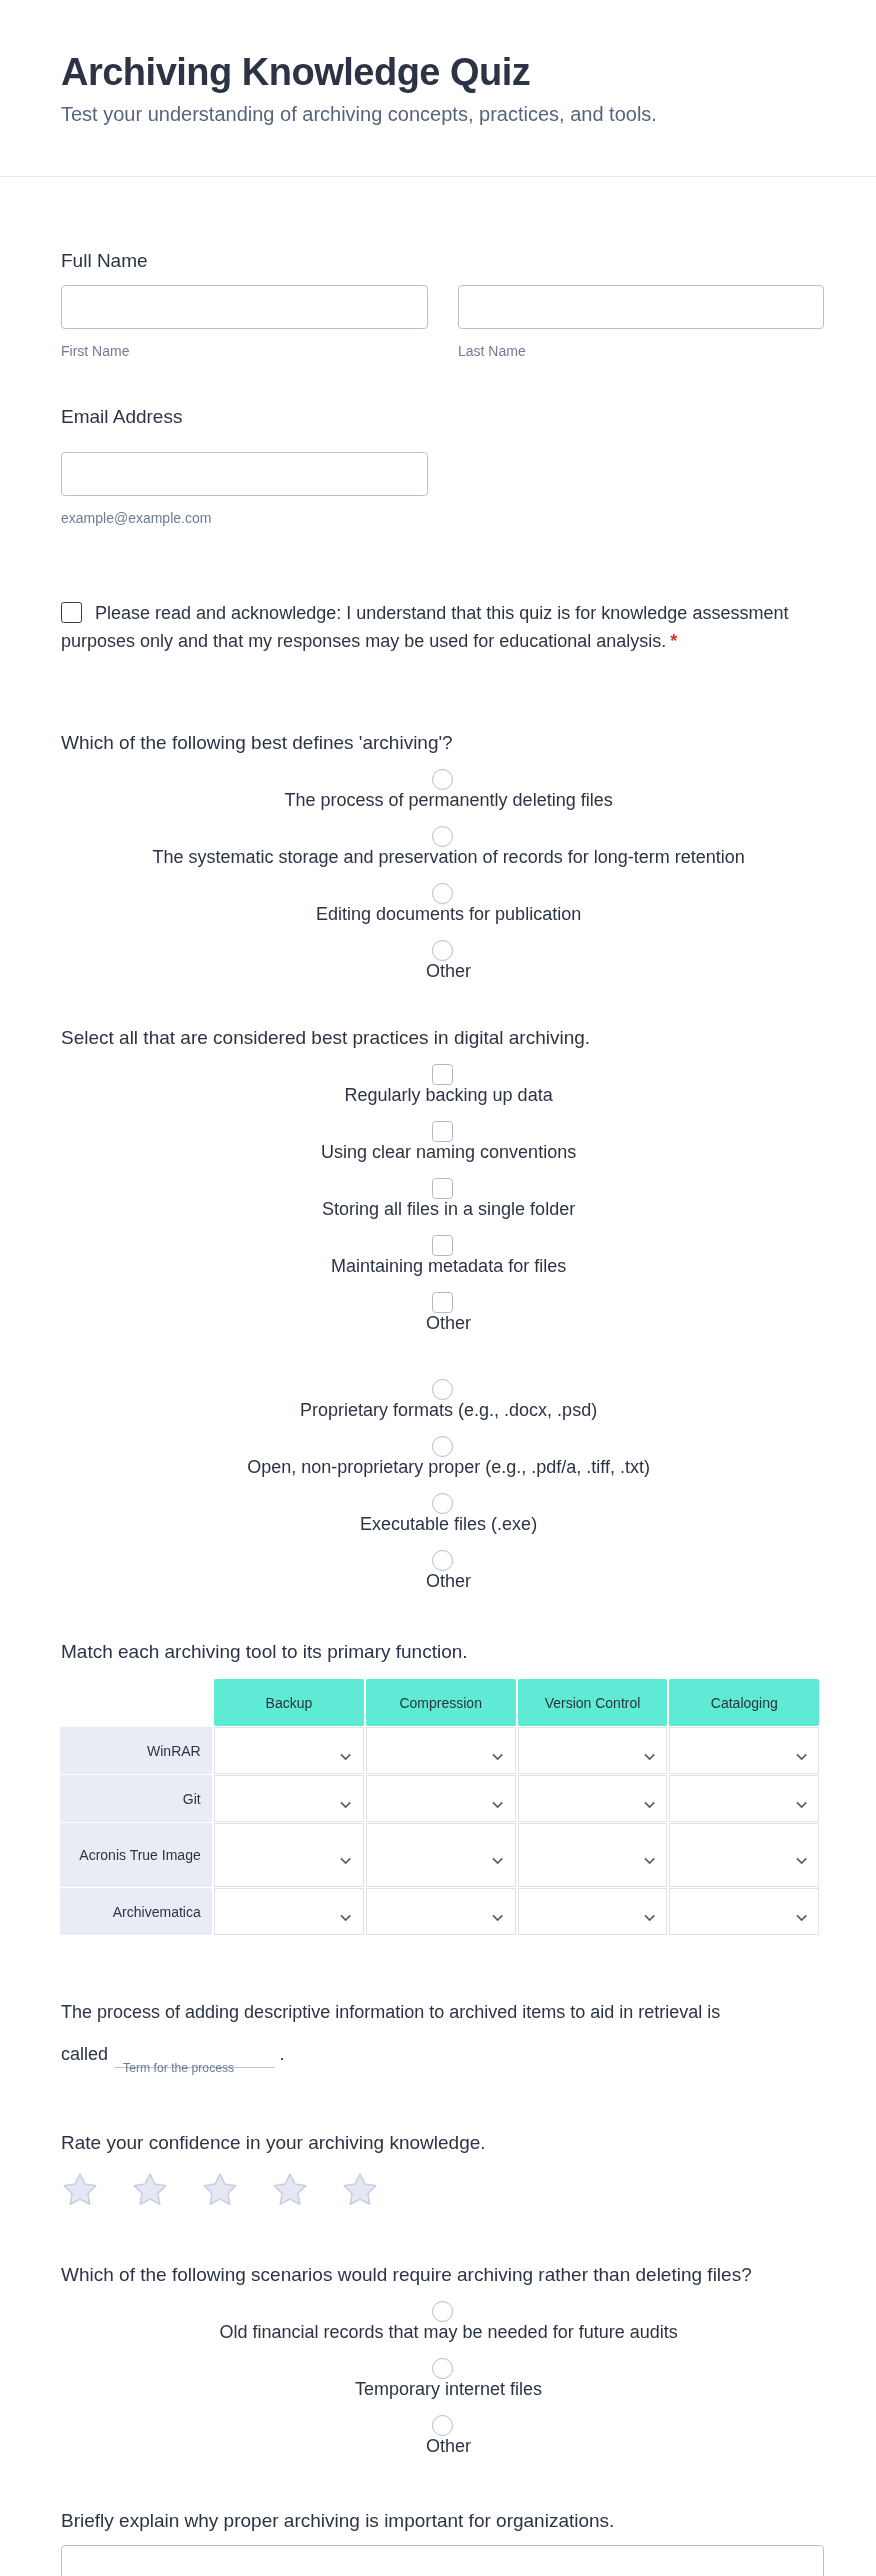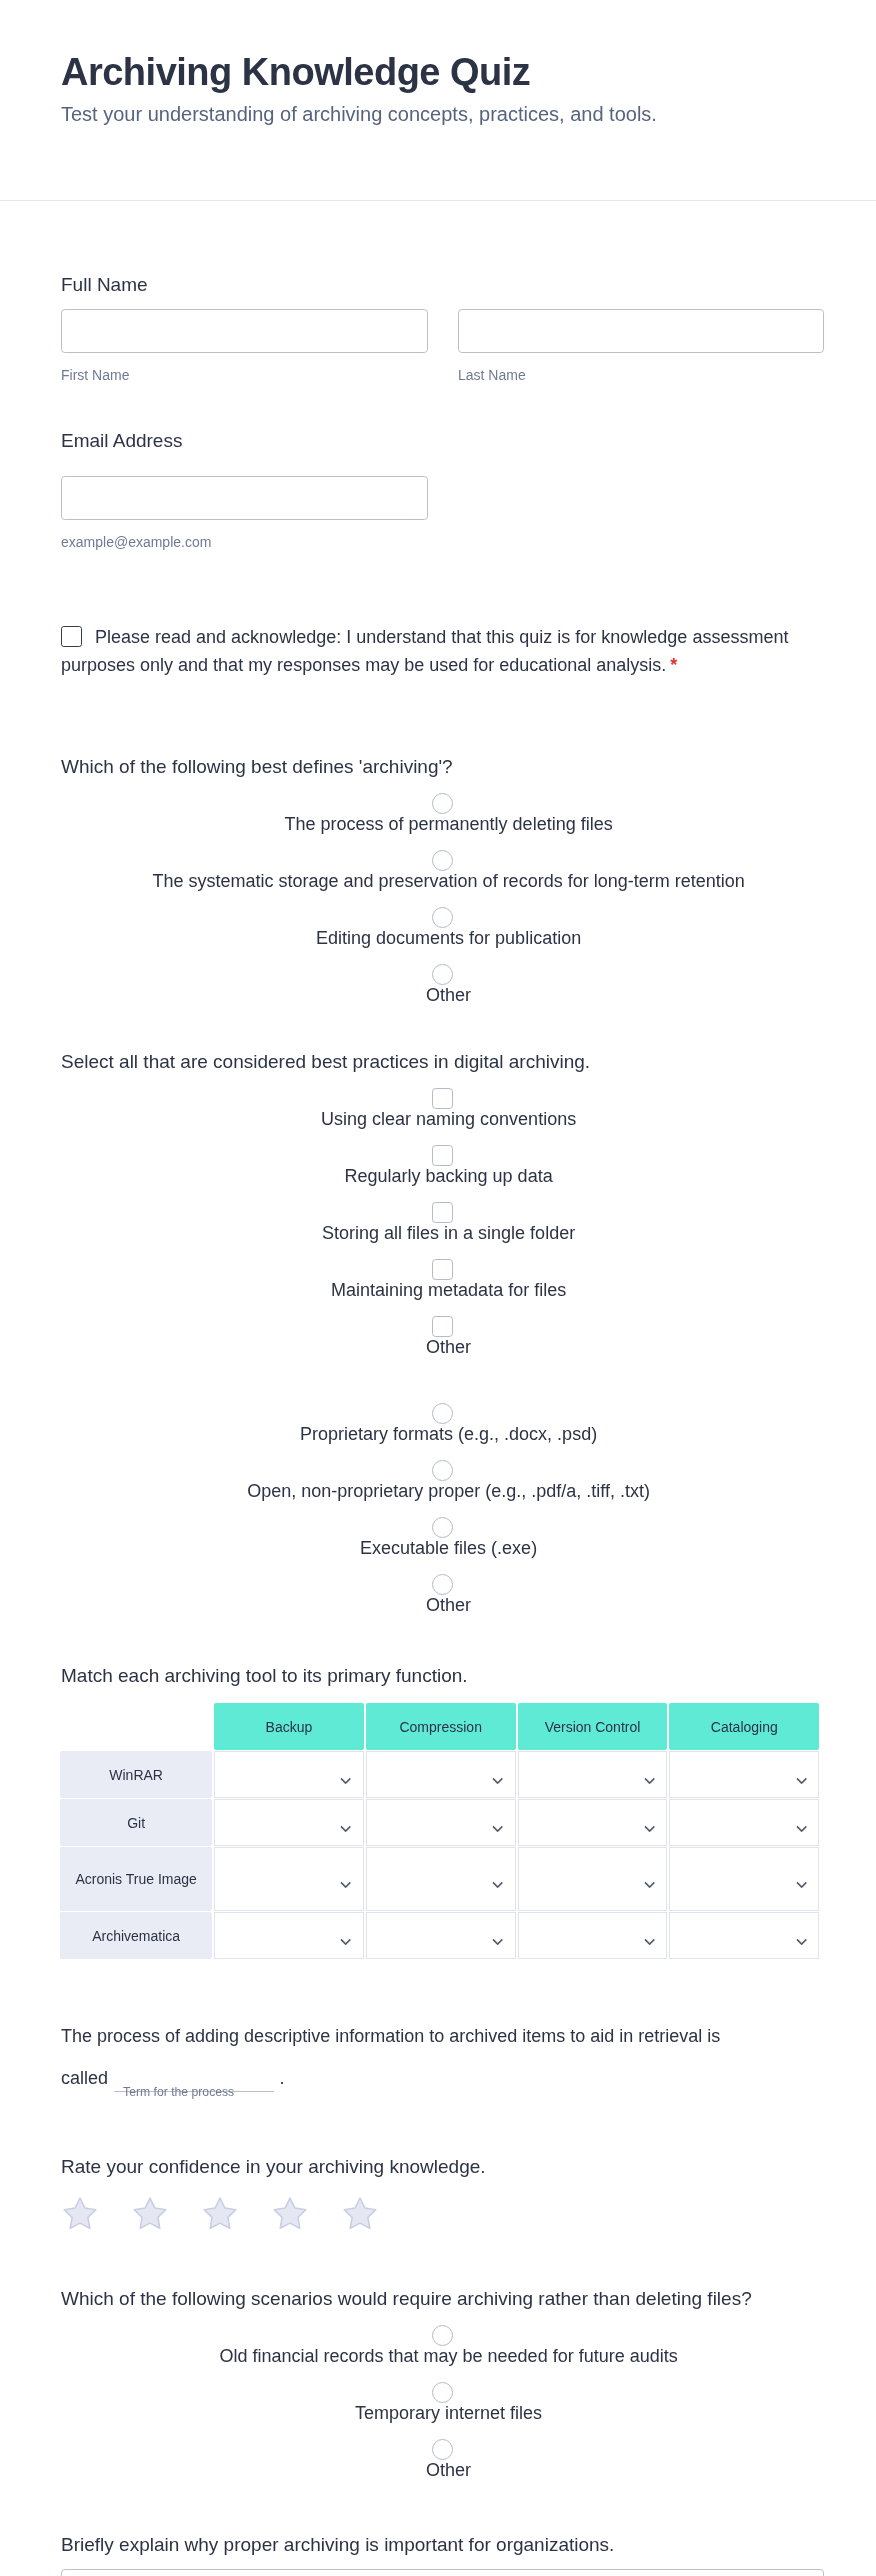--- a/index.html
+++ b/index.html
@@ -7,21 +7,21 @@
   body {
     width: 876px;
     min-height: 2576px;
     margin: 0 auto;
     font-family: "Liberation Sans", "DejaVu Sans", sans-serif;
     color: #2c3345;
   }
   .header {
     padding: 51px 52px 8px 61px;
     border-bottom: 0.9px solid #e6e8ec;
-    height: 201px;
+    height: 177px;
   }
   .form-title { font-size: 38px; font-weight: bold; color: #2c3345; letter-spacing: -0.5px; }
   .form-subtitle { font-size: 20px; color: #57647e; margin-top: 9.4px; }
 
   .form-body { padding: 73px 52px 0 61px; }
 
   .q-label { font-size: 19px; font-weight: 500; color: #2c3345; margin-bottom: 11.3px; }
   .sublabel { font-size: 14px; color: #6f7b94; }
 
   
@@ -64,21 +64,21 @@
   .block-matrix { margin-bottom: 55px; }
   .block-matrix .q-label { margin-bottom: 15px; }
   table.matrix { border-collapse: separate; border-spacing: 2.8px 1.9px; width: 763px; margin-left: -2.8px; }
   table.matrix th, table.matrix td { font-weight: normal; font-size: 14px; color: #2c3345; }
   th.m-colhead {
     background: #5eead4; height: 47px; text-align: center;
     padding: 0 7.5px; border-radius: 1.9px;
   }
   th.m-colhead:first-child { background: transparent; }
   td.m-rowlabel {
-    background: #e9ecf5; width: 151px; text-align: center;
+    background: #e9ecf5; width: 151px; text-align: right;
     padding: 9.4px 11.3px; border-radius: 1.9px;
   }
   td.m-cell {
     background: #fff; border: 0.9px solid #dfe3ee; width: 149px; height: 47px;
     position: relative; cursor: pointer;
   }
   td.m-cell .chev { position: absolute; right: 11.3px; top: 50%; margin-top: -3.8px; }
   tr.row-tall td.m-cell, tr.row-tall td.m-rowlabel { height: 64px; }
 
   
@@ -173,25 +173,25 @@
     <div class="opt-row">
       <span class="radio-circle"></span>
       <span class="opt-text">Other</span>
     </div>
   </div>
 
   <div class="q-block">
     <div class="q-label">Select all that are considered best practices in digital archiving.</div>
     <div class="opt-row">
       <span class="check-square"></span>
+      <span class="opt-text">Regularly backing up data</span>
+    </div>
+    <div class="opt-row">
+      <span class="check-square"></span>
       <span class="opt-text">Using clear naming conventions</span>
-    </div>
-    <div class="opt-row">
-      <span class="check-square"></span>
-      <span class="opt-text">Regularly backing up data</span>
     </div>
     <div class="opt-row">
       <span class="check-square"></span>
       <span class="opt-text">Storing all files in a single folder</span>
     </div>
     <div class="opt-row">
       <span class="check-square"></span>
       <span class="opt-text">Maintaining metadata for files</span>
     </div>
     <div class="opt-row">

